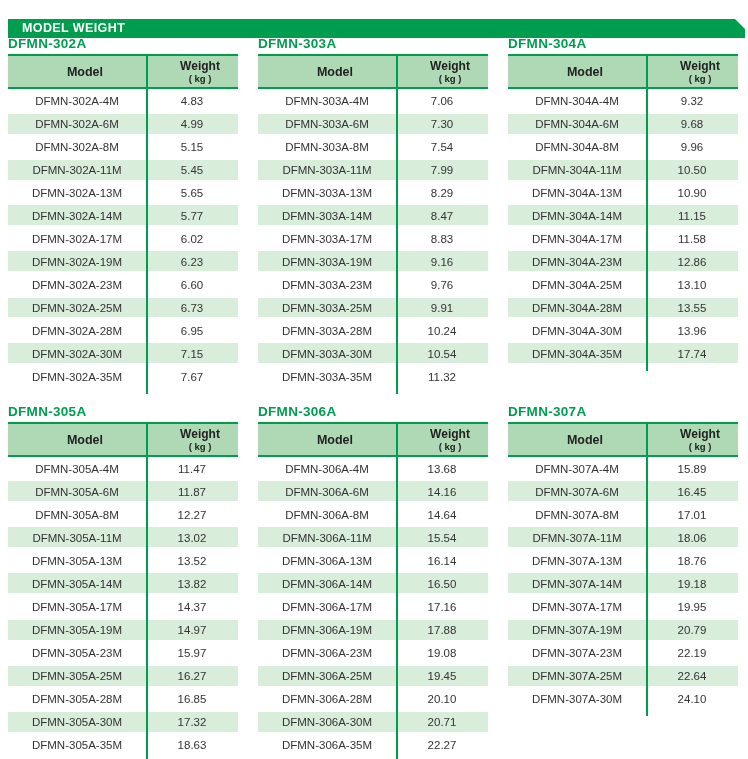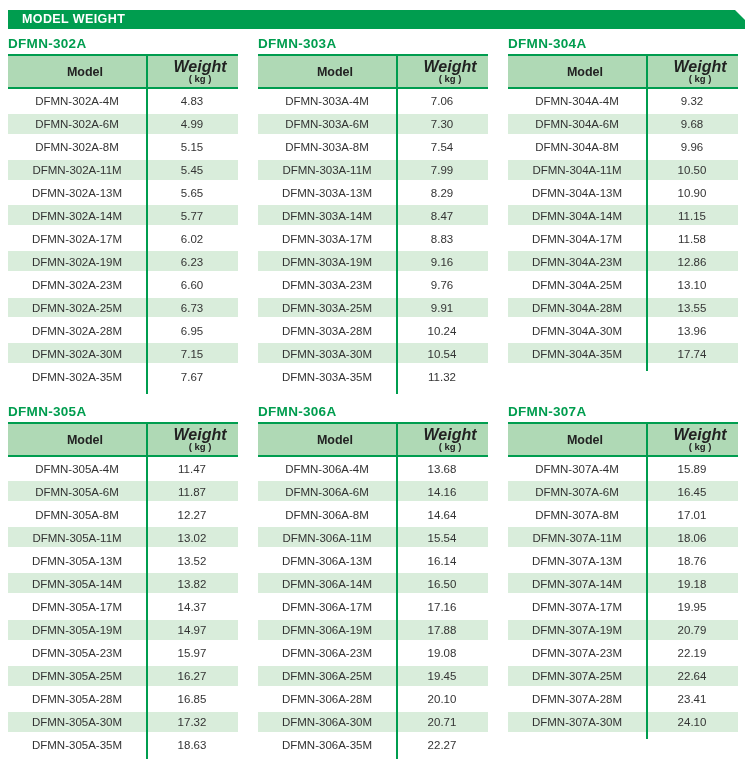--- a/index.html
+++ b/index.html
@@ -8,21 +8,21 @@
     --row-alt:#D9EDDB;
     --text:#333333;
   }
   *{box-sizing:border-box;margin:0;padding:0;}
   html,body{width:748px;height:759px;background:#ffffff;overflow:hidden;
     font-family:"Liberation Sans",sans-serif;color:var(--text);}
   .page{position:relative;width:748px;height:759px;}
 
   
   .title-bar{
-    position:absolute;left:8px;top:10px;width:737px;height:19px;
+    position:absolute;left:8px;top:19px;width:737px;height:19px;
     background:var(--green);
     clip-path:polygon(0 0,calc(100% - 10px) 0,100% 10px,100% 100%,0 100%);
     display:flex;align-items:center;
   }
   .title-bar span{
     color:#ffffff;font-weight:bold;font-size:12.5px;letter-spacing:.4px;
     padding-left:14px;line-height:19px;
   }
 
   .tables-grid{
@@ -44,21 +44,21 @@
     position:absolute;left:60%;top:0;bottom:-6px;width:2px;
     background:var(--green);z-index:2;
   }
   .thead{
     display:flex;height:33px;background:var(--header-bg);
     border-bottom:2px solid var(--green);
   }
   .th{display:flex;flex-direction:column;align-items:center;justify-content:center;padding-left:16px;}
   .th-model{width:60%;font-weight:bold;font-size:12.5px;color:#222;}
   .th-weight{width:40%;font-weight:bold;color:#222;}
-  .th-weight .w1{font-size:16px;line-height:13px;font-style:italic;}
+  .th-weight .w1{font-size:12px;line-height:13px;}
   .th-weight .w2{font-size:9.5px;line-height:11px;}
 
   .row{display:flex;height:23px;align-items:center;}
   .row:nth-child(even){
     background:linear-gradient(#ffffff 0 1.5px,var(--row-alt) 1.5px calc(100% - 1.5px),#ffffff calc(100% - 1.5px) 100%);
   }
   .cell-model{width:60%;text-align:center;font-size:11.5px;color:var(--text);}
   .cell-weight{width:40%;text-align:center;font-size:11.5px;color:var(--text);}
 </style>
 </head>
@@ -523,24 +523,20 @@
   <div class="row">
     <div class="cell-model">DFMN-307A-23M</div>
     <div class="cell-weight">22.19</div>
   </div>
 
   <div class="row">
     <div class="cell-model">DFMN-307A-25M</div>
     <div class="cell-weight">22.64</div>
   </div>
 
-  <div class="row">
-    <div class="cell-model">DFMN-307A-28M</div>
-    <div class="cell-weight">23.41</div>
-  </div>
 
   <div class="row">
     <div class="cell-model">DFMN-307A-30M</div>
     <div class="cell-weight">24.10</div>
   </div>
 
 </div>
       </div>
     </div>
 

